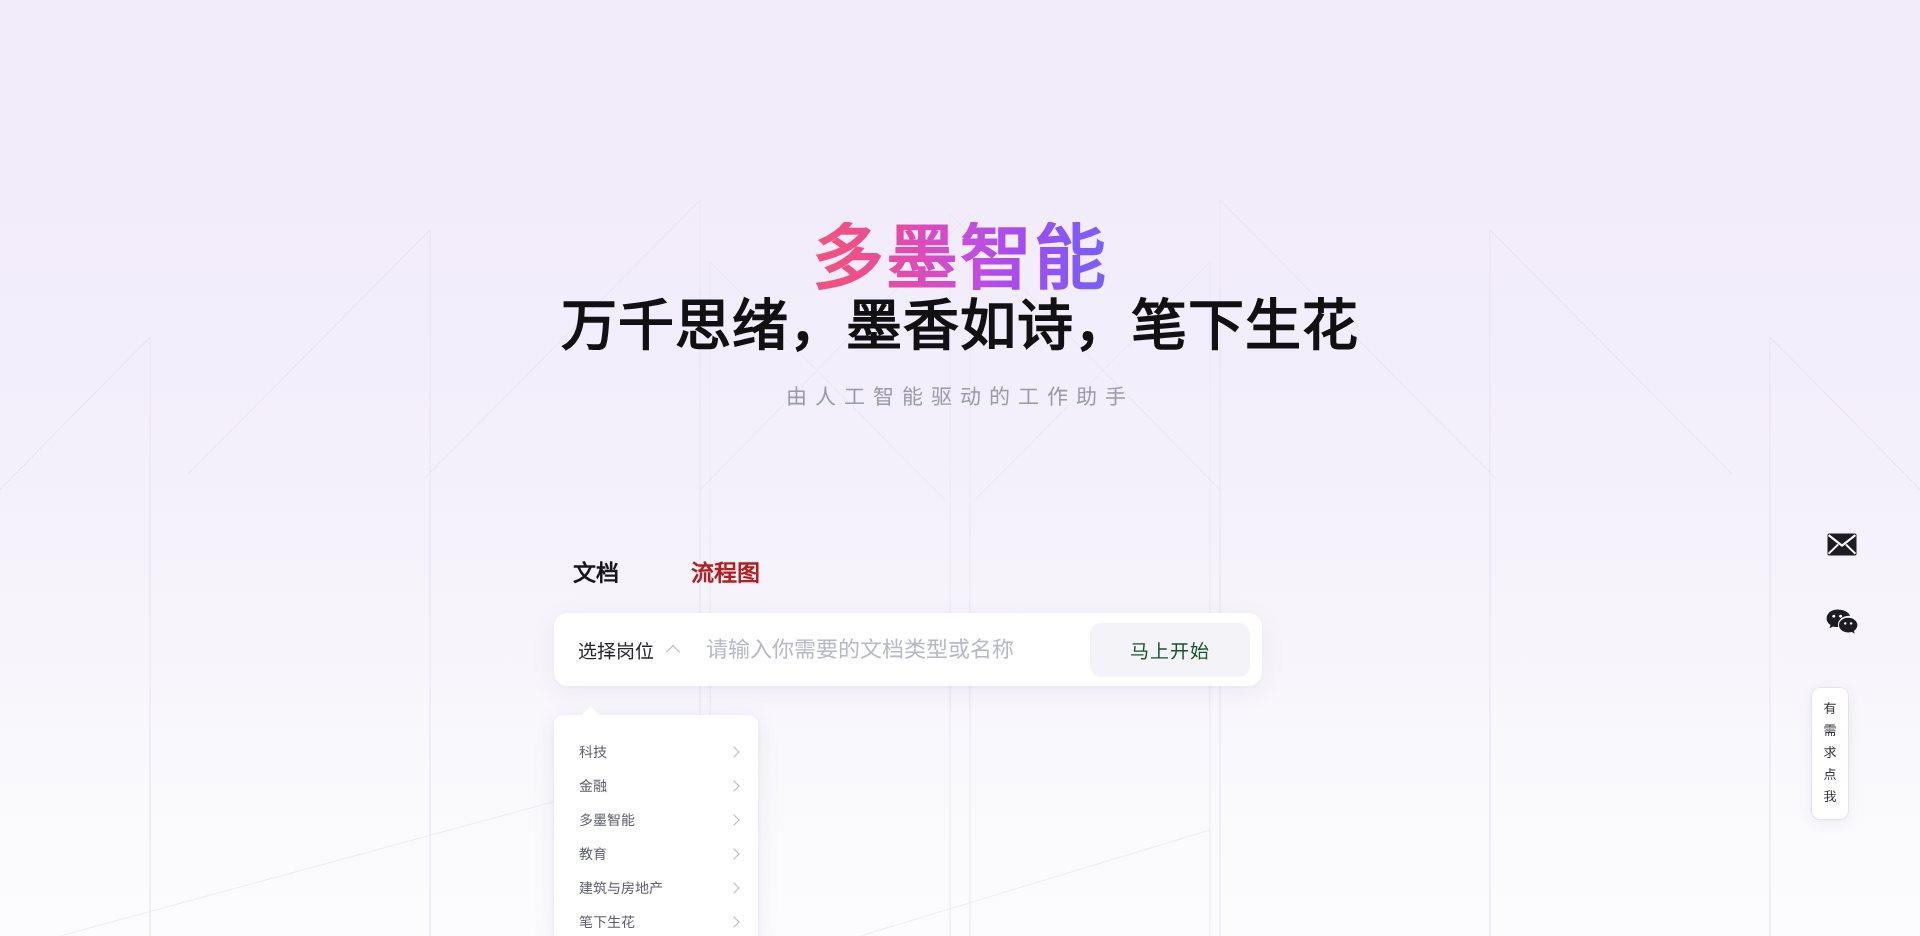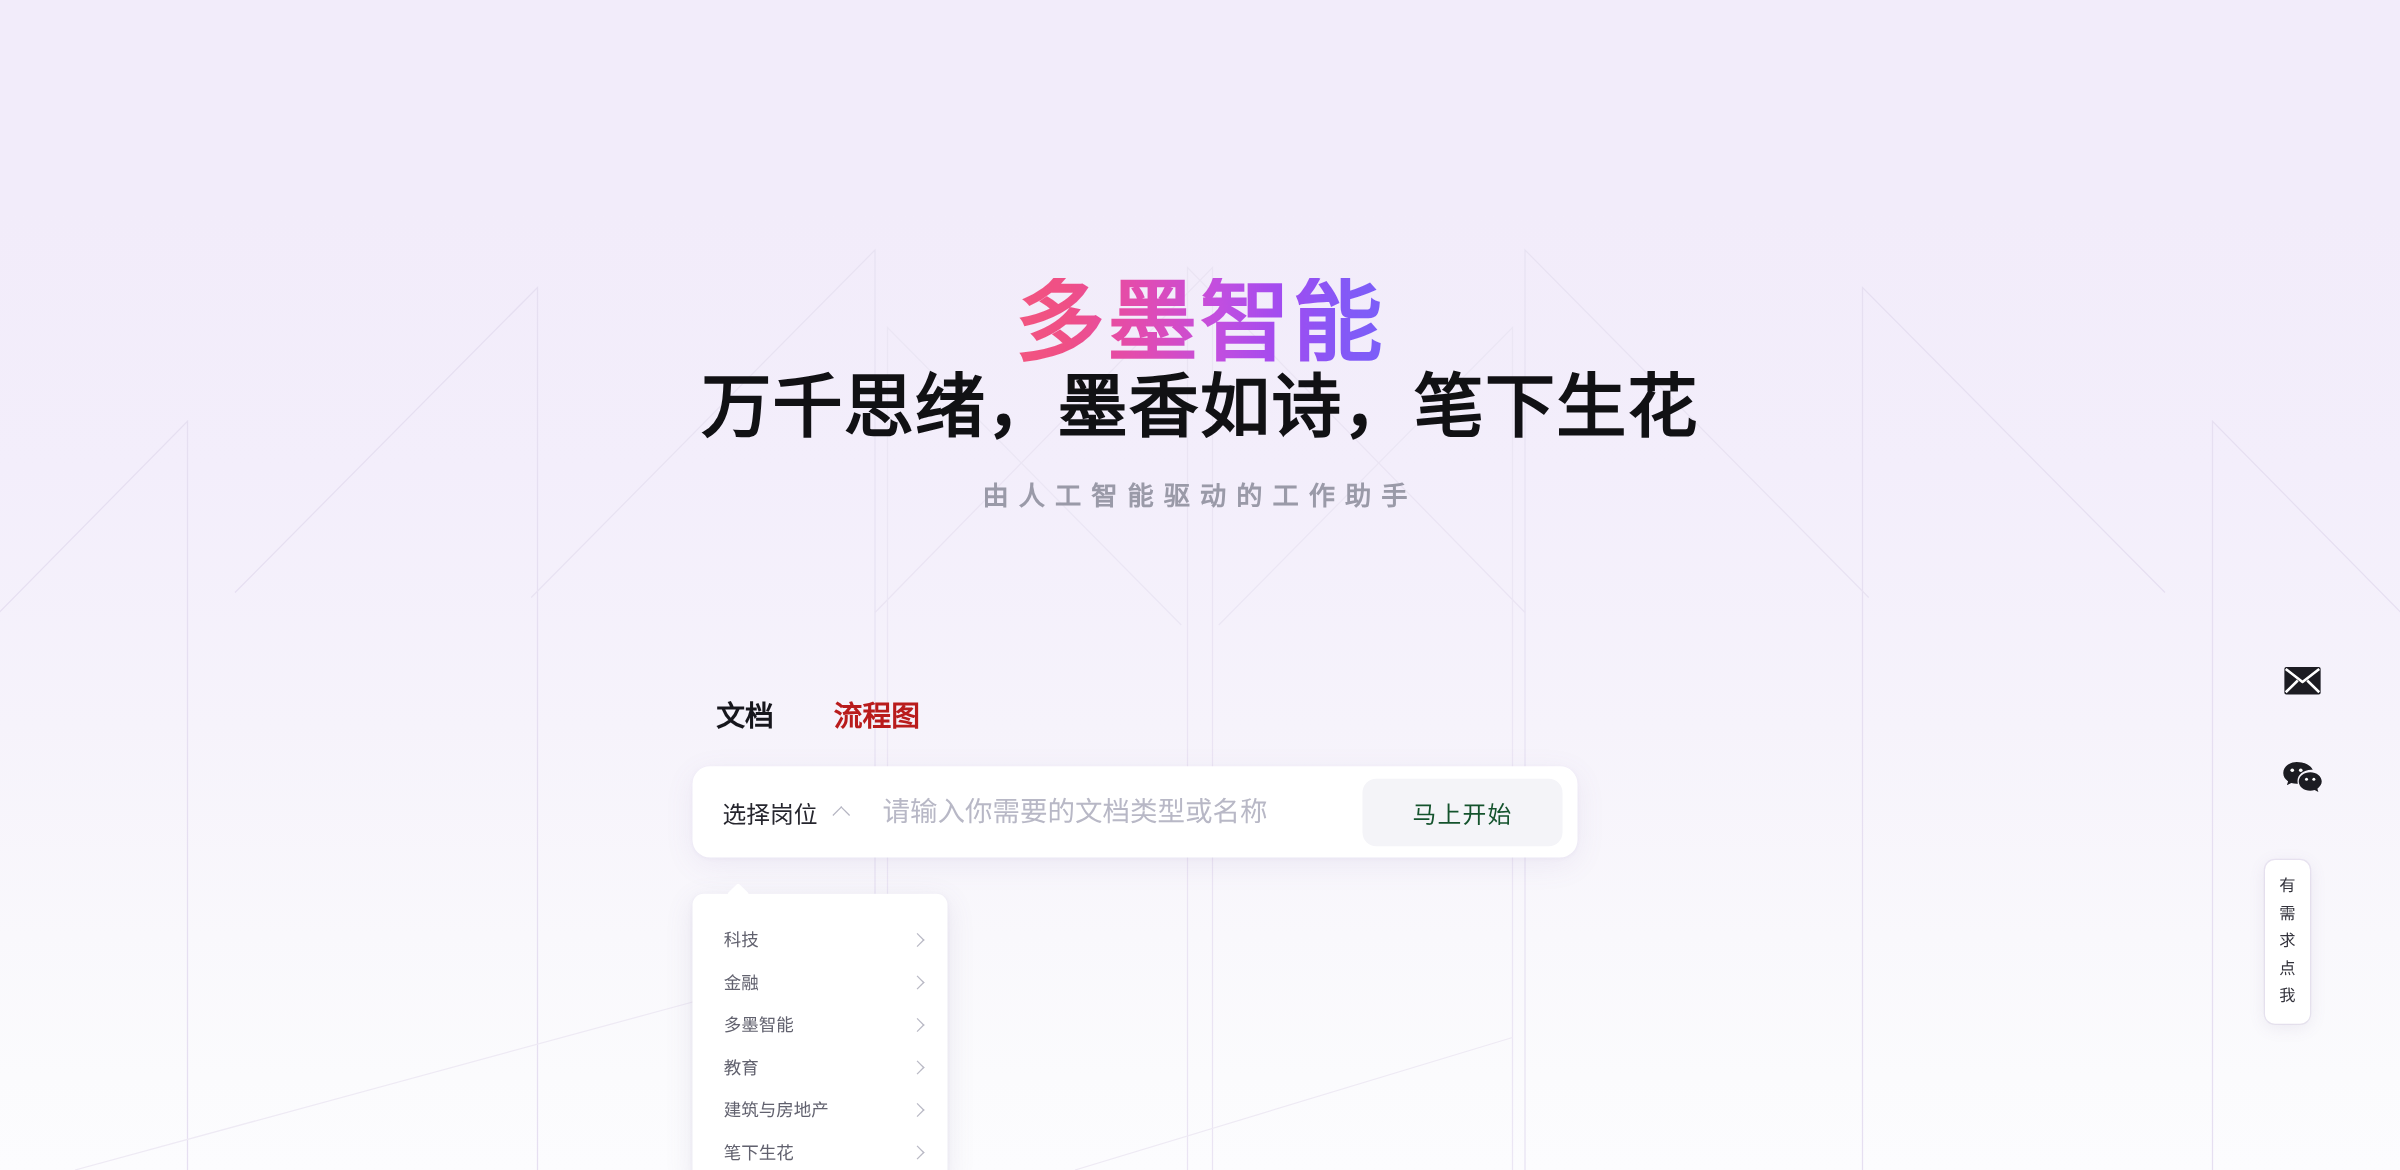--- a/index.html
+++ b/index.html
@@ -45,31 +45,31 @@
     font-weight:700;
     color:#111114;
     letter-spacing:1px;
     line-height:1.15;
   }
   .hero-tagline {
     margin-top:22px;
     font-size:21px;
     color:#9a9aa8;
     letter-spacing:8px;
-    font-weight:700;
+    font-weight:400;
   }
 
   
   .tabs {
     position:absolute;
     left:573px;
     top:558px;
     display:flex;
     align-items:flex-end;
-    gap:48px;
+    gap:72px;
   }
   .tab {
     font-size:23px;
     cursor:pointer;
     line-height:1.2;
     padding:2px 0;
     white-space:nowrap;
   }
   .tab.active { color:#16161c; font-weight:700; }
   .tab.inactive { color:#b91c1c; font-weight:700; }

